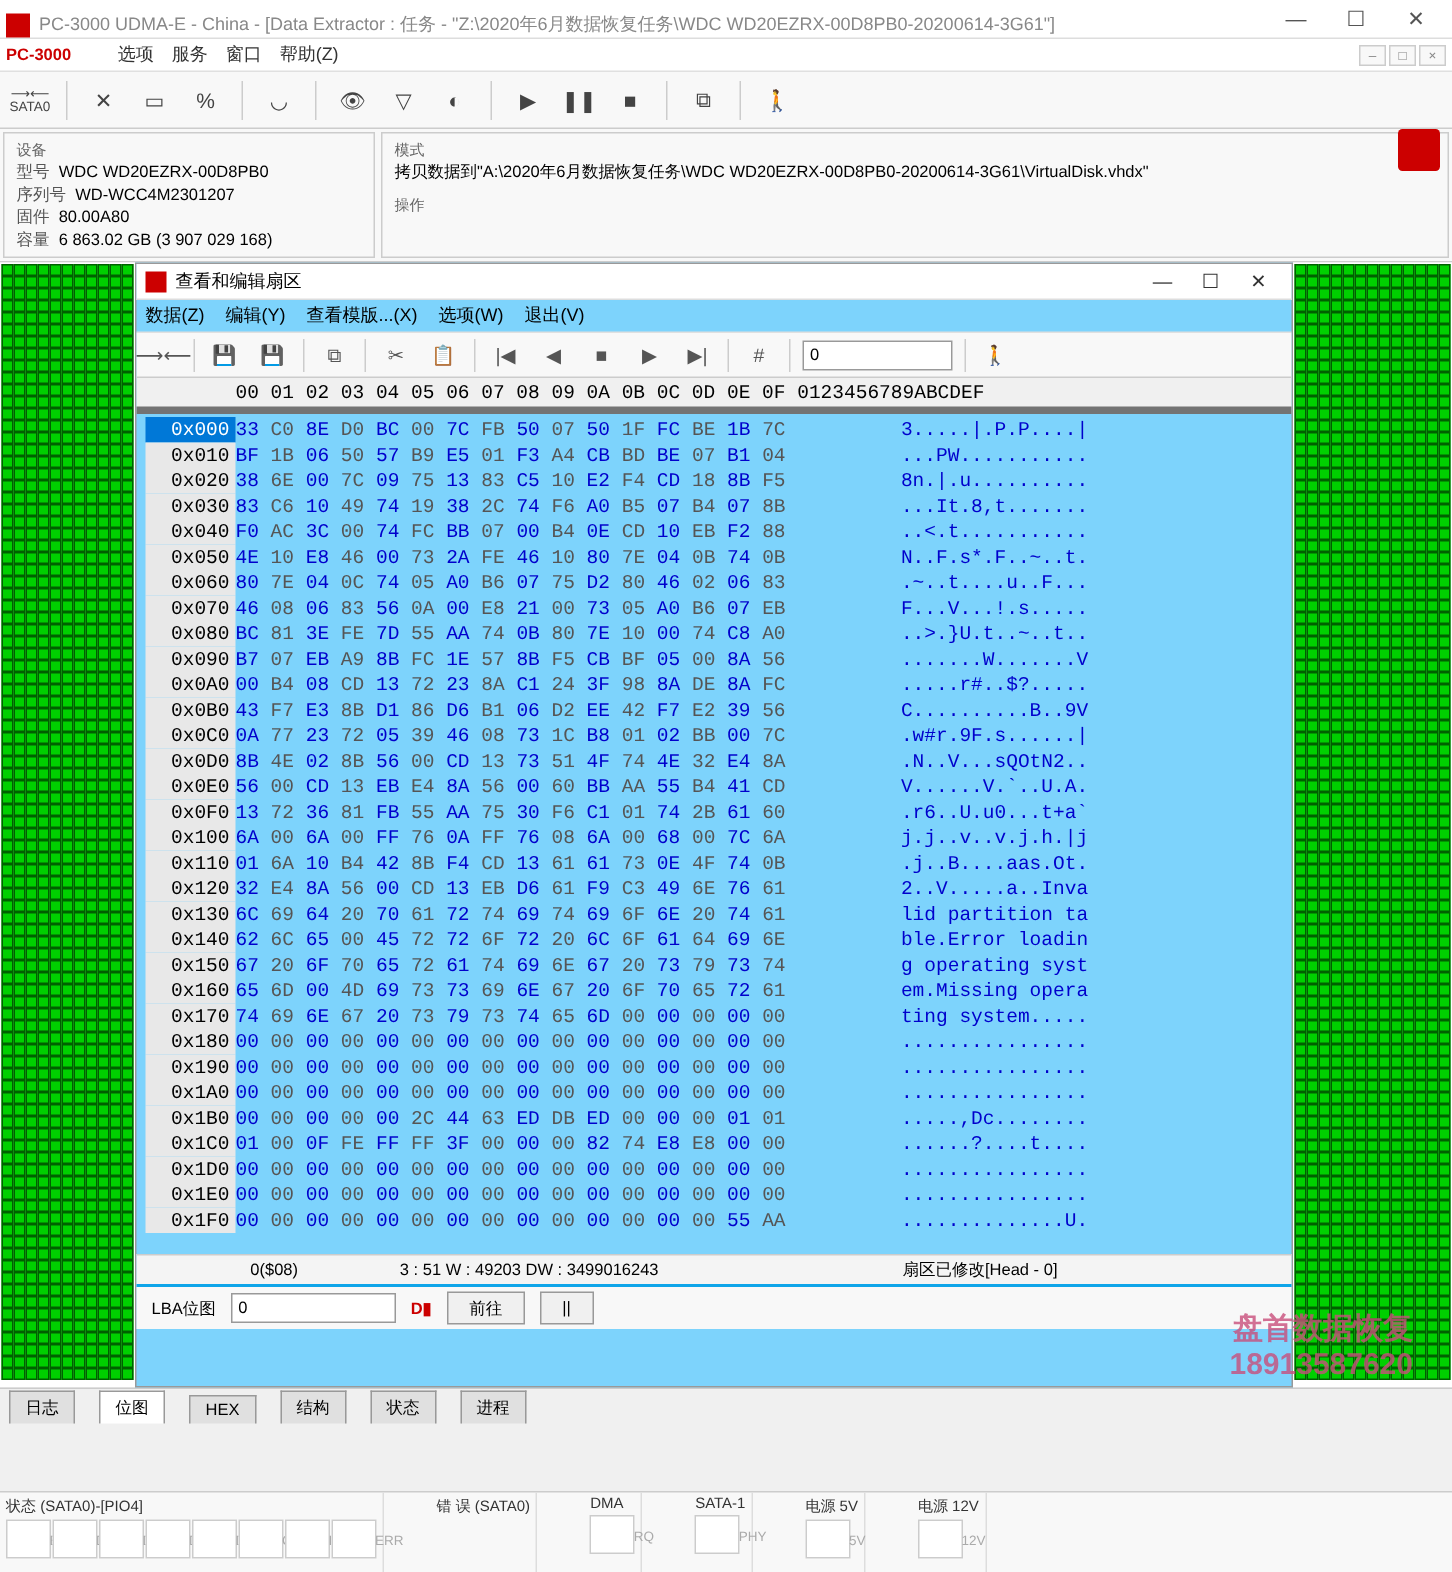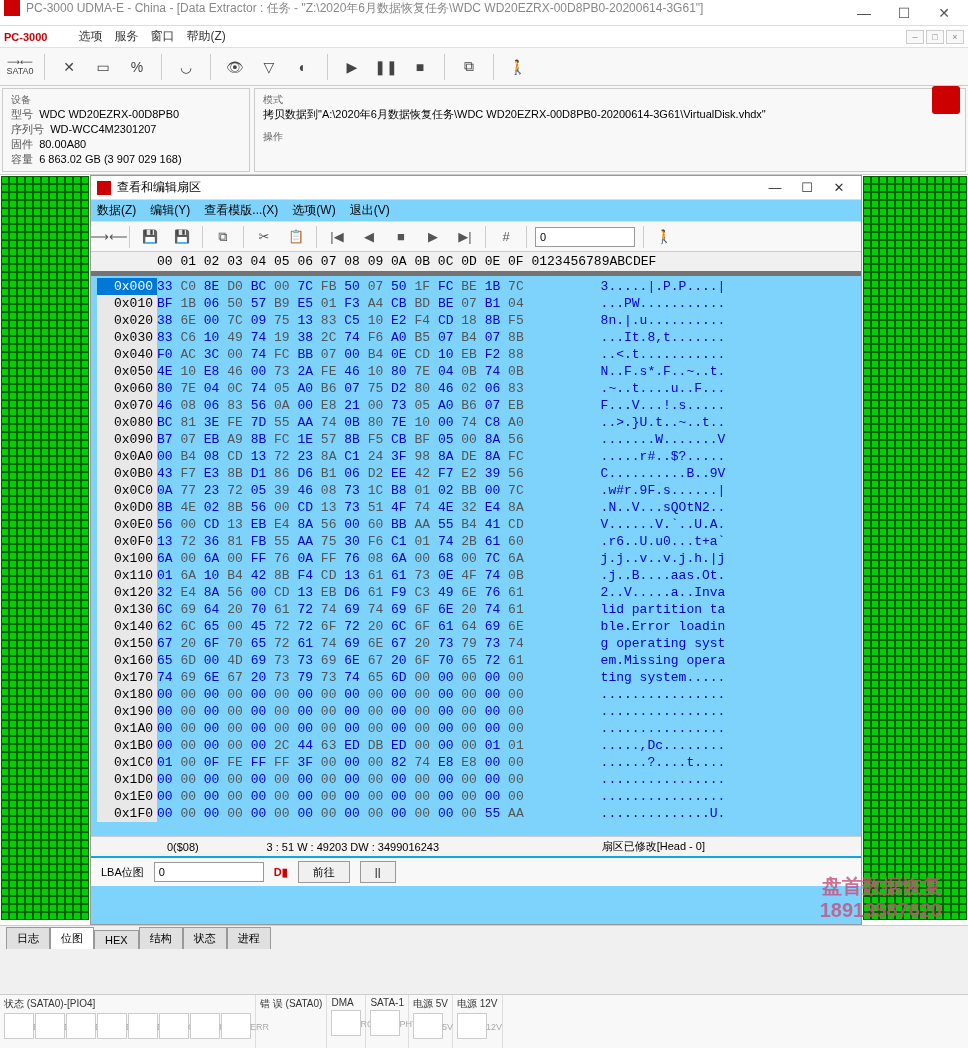--- a/index.html
+++ b/index.html
@@ -1,17 +1,17 @@
 <!DOCTYPE html>
 <html><head>
 <meta charset="utf-8">
 <style>
 * { box-sizing: border-box; margin: 0; padding: 0; }
 body { font-family: "Microsoft YaHei", "Segoe UI", Tahoma, sans-serif; font-size: 11px; background: #f0f0f0; width: 968px; height: 1048px; overflow: hidden; position: relative; }
-.titlebar { background: #fff; height: 26px; display: flex; align-items: flex-start; padding: 0 4px; border-bottom: 1px solid #ddd; }
+.titlebar { background: #fff; height: 26px; display: flex; align-items: flex-end; padding: 0 4px; border-bottom: 1px solid #ddd; }
 .titlebar .icon { width: 16px; height: 16px; background: #c00; margin-right: 6px; }
 .titlebar .title { flex: 1; color: #888; font-size: 12px; }
 .titlebar .winbtn { width: 40px; height: 26px; display: flex; align-items: center; justify-content: center; color: #555; font-size: 14px; }
 .menubar { height: 22px; background: #fff; display: flex; align-items: center; padding: 0 4px; border-bottom: 1px solid #e0e0e0; }
 .menubar .app { font-weight: bold; color: #c00; margin-right: 31px; }
 .menubar .mi { margin-right: 12px; color: #333; font-size: 12px; }
 .menubar .mdi { margin-left: auto; display: flex; gap: 2px; }
 .menubar .mdi span { width: 18px; height: 14px; border: 1px solid #ccc; background: #f8f8f8; font-size: 9px; text-align: center; line-height: 12px; color: #888; }
 .toolbar { height: 38px; background: #f8f8f8; border-bottom: 1px solid #ccc; display: flex; align-items: center; padding: 0 6px; gap: 6px; }
 .toolbar .sep { width: 1px; height: 26px; background: #ccc; margin: 0 4px; }
@@ -48,23 +48,23 @@
 .hex-row .bytes span.b1 { color: #555; }
 .hex-row .ascii { color: #0000cc; }
 .hex-status { height: 20px; border-top: 1px solid #ccc; display: flex; align-items: center; font-size: 11px; padding: 0 8px; background: #f4f4f4; }
 .hex-status .s1 { flex: 1; text-align: center; }
 .hex-status .s2 { flex: 2; }
 .hex-status .s3 { flex: 1.5; }
 .lba-row { height: 30px; display: flex; align-items: center; padding: 0 10px; gap: 10px; background: #f8f8f8; border-top: 2px solid #0ea5e9; }
 .lba-row input { width: 110px; height: 20px; border: 1px solid #999; padding: 0 4px; font-size: 11px; }
 .lba-row button { height: 22px; padding: 0 14px; border: 1px solid #999; background: #f0f0f0; font-size: 11px; }
 .tabs-row { height: 24px; display: flex; align-items: flex-end; padding: 0 6px; background: #f0f0f0; border-top: 1px solid #ccc; }
-.tabs-row .tab { padding: 3px 10px; border: 1px solid #999; border-bottom: none; background: #e0e0e0; margin-right: 0; font-size: 11px; }
+.tabs-row .tab { padding: 3px 10px; border: 1px solid #999; border-bottom: none; background: #e0e0e0; margin-right: 16px; font-size: 11px; }
 .tabs-row .tab.active { background: #fff; }
-.status-grid { position: absolute; bottom: 0; left: 0; right: 0; height: 54px; background: #f8f8f8; border-top: 1px solid #ccc; display: flex; font-size: 10px; }
+.status-grid { position: absolute; bottom: 0; left: 0; right: 0; height: 54px; background: #f8f8f8; border-top: 1px solid #ccc; display: flex; font-size: 10px; gap: 31px; }
 .sg-group { border-right: 1px solid #ddd; padding: 2px 4px; }
 .sg-title { font-size: 10px; color: #333; margin-bottom: 2px; }
 .sg-cells { display: flex; gap: 1px; }
 .sg-cell { width: 30px; height: 26px; border: 1px solid #ccc; background: #fff; text-align: center; line-height: 26px; color: #aaa; font-size: 9px; padding-left: 28px; }
 .watermark { position: absolute; bottom: 126px; right: 26px; color: #c94f7c; font-size: 20px; font-weight: bold; opacity: 0.8; text-align: right; line-height: 1.2; }
 .side-icon { position: absolute; right: 8px; top: 86px; width: 28px; height: 28px; background: #c00; border-radius: 3px; }
 </style>
 </head>
 <body>
 

